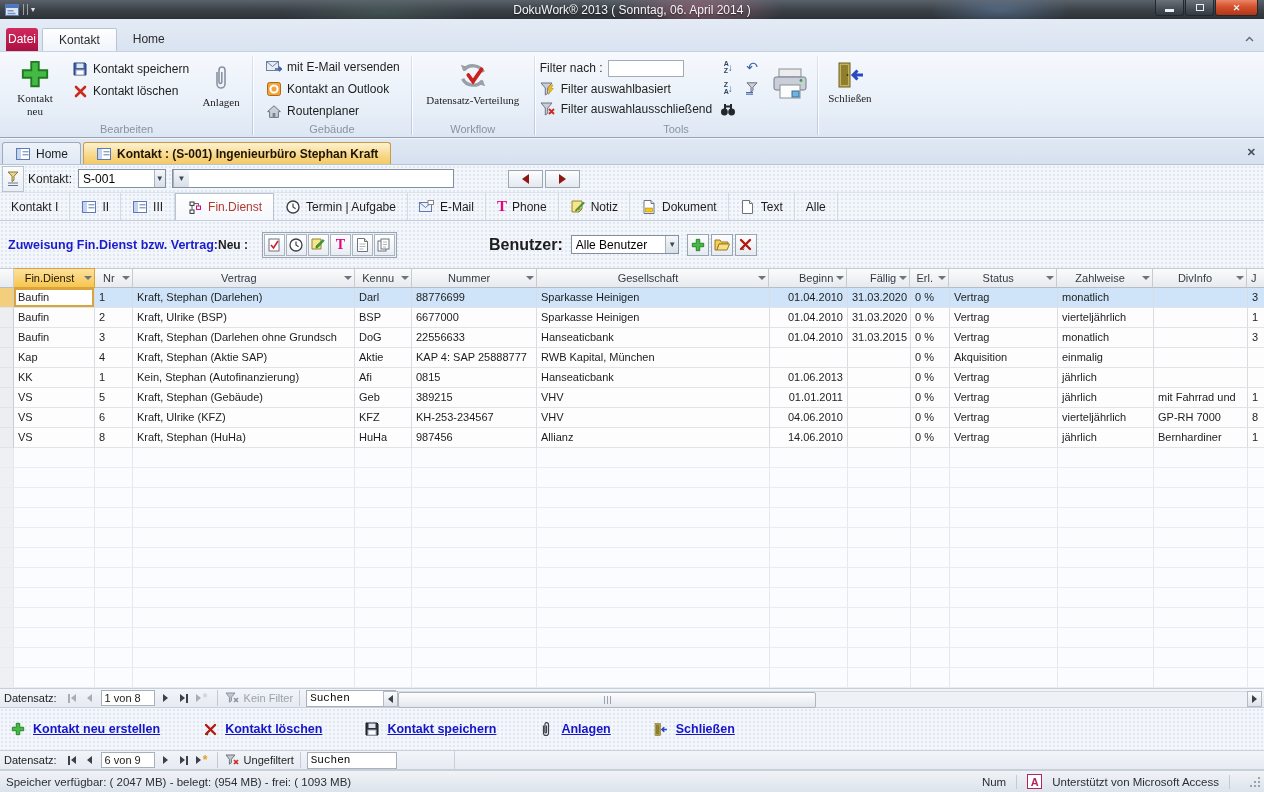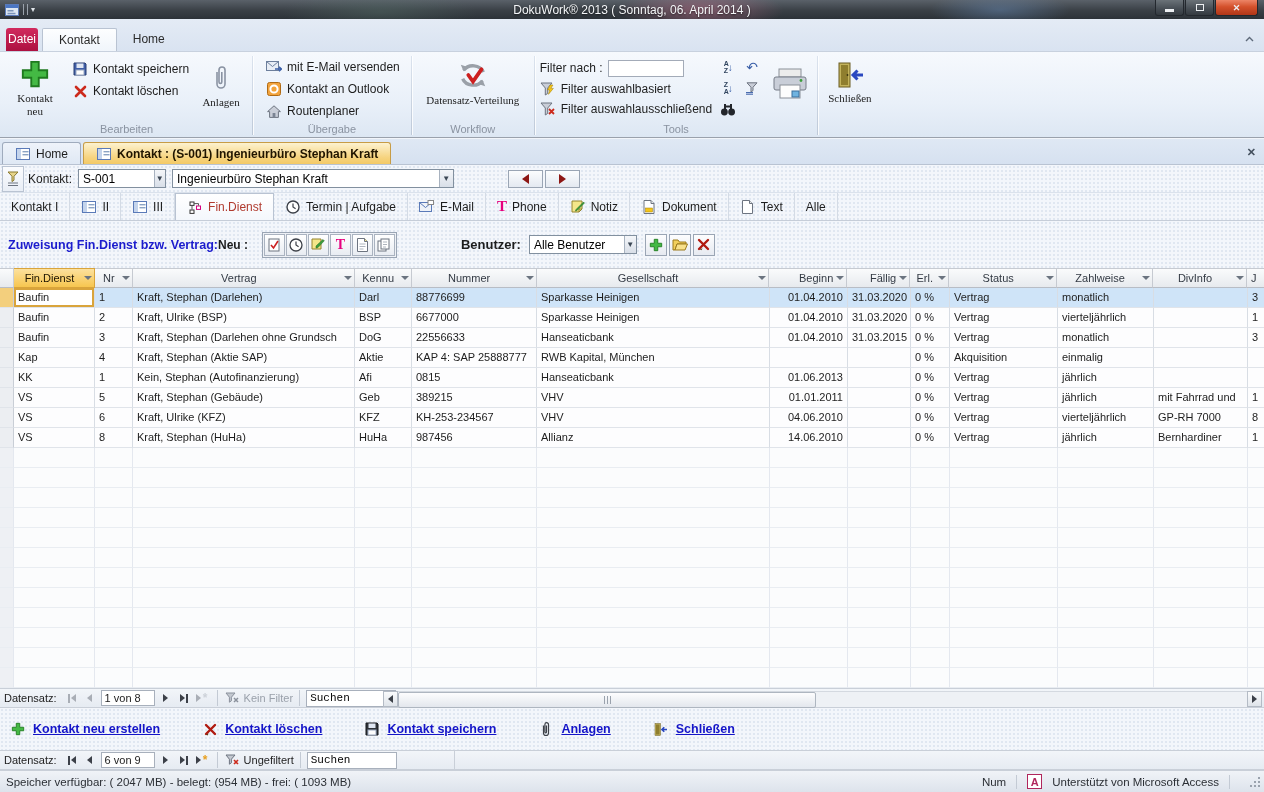--- a/index.html
+++ b/index.html
@@ -84,21 +84,21 @@
   .vtabs { position:absolute; top:193px; left:0; right:0; height:28px; display:flex; align-items:stretch; border-bottom:1px solid #c6cdd8; background-color:#f3f6fb; }
   .vtab { display:flex; align-items:center; gap:5px; padding:0 11px; font-size:12px; border-right:1px solid #d4dbe5; }
   .vtab.active { color:#b03a2e; background:linear-gradient(#ffffff,#f4f7fc); border:1px solid #b9c3d2; border-bottom:none; }
 
   
   .assignbar { position:absolute; top:221px; left:0; right:0; height:47px; display:flex; align-items:center; }
   .caption { color:#1c1ccd; font-weight:bold; font-size:12.5px; margin-left:8px; }
   .neulbl { font-size:12px; font-weight:bold; }
   .btngroup { display:flex; margin-left:14px; border:1px solid #9aa5b4; background:#eef1f6; padding:1px; gap:1px; }
   .tinybtn { width:21px; height:22px; background:linear-gradient(#ffffff,#e8ecf2); border:1px solid #aab3c0; display:flex; align-items:center; justify-content:center; }
-  .benutzerlbl { font-size:13px; font-weight:bold; margin-left:64px;text-align:right; }
+  .benutzerlbl { font-size:16px; font-weight:bold; margin-left:92px;text-align:right; }
   .assign-right { display:flex; gap:2px; margin-left:8px; align-items:center; }
   .sqbtn { width:22px; height:22px; border:1px solid #9aa5b4; background:linear-gradient(#fdfdfe,#e6eaf1); display:flex; align-items:center; justify-content:center; }
 
   
   .grid { position:absolute; top:268px; left:0; width:1264px; }
   .thead { display:flex; }
   .th { position:relative; height:20px; font-size:11px; color:#333a44; padding:3px 13px 0 4px; text-align:center;
     background:linear-gradient(#fafbfc,#e7eaee); border-right:1px solid #c6cad1; border-top:1px solid #c6cad1; border-bottom:1px solid #b8bdc5; white-space:nowrap; overflow:hidden; }
   .th.sorted { background:linear-gradient(#fce19e,#f7c64f); border-color:#d9a43b; color:#1d1400; }
   .th .dd { position:absolute; right:2px; top:7px; width:0; height:0; border:4px solid transparent; border-top:4px solid #6b7480; }
@@ -271,21 +271,21 @@
             <span class="ico16">
                 <svg width="14" height="13" viewBox="0 0 14 13">
                   <path d="M7 0.8 L13.4 6.6 H11.4 V12.4 H2.6 V6.6 H0.6 Z" fill="#c9ced8" stroke="#6d7480"></path>
                   <rect x="5.6" y="8" width="2.8" height="4.4" fill="#7b8494"></rect>
                 </svg>
               </span>
             <span>Routenplaner</span>
           </div>
         </div>
       </div>
-      <div class="glabel">Übergabe</div>
+      <div class="glabel">Gebäude</div>
     </div>
     <div class="gsep"></div>
 
     <div class="rgroup" style="min-width:120px">
       <div class="gbody" style="justify-content:center;width:100%">
         <div class="bigbtn">
           <span>
               <svg width="34" height="32" viewBox="0 0 36 34">
                 <path d="M29 14 A12 11 0 0 0 8 12" fill="none" stroke="#9aa0a8" stroke-width="3.6"></path>
                 <path d="M5 6 L8 13 L14 9 Z" fill="#9aa0a8"></path>
@@ -431,21 +431,20 @@
           <path d="M2 1 h10 l-4 4.2 v4 l-2 1.4 v-5.4 z" fill="#e7d48a" stroke="#8a7a30"></path>
           <path d="M2 12 h10 M2 14.5 h10" stroke="#6d7480" stroke-width="1.2"></path>
         </svg>
     </div>
     <label>Kontakt:</label>
     <div class="combo" style="width:88px">
       <input value="S-001" style="">
       <div class="drop">▼</div>
     </div>
     <div class="combo" style="width:282px;margin-left:6px">
-      <input value="Ingenieurbüro Stephan Kraft" style="">
       <div class="drop">▼</div>
     </div>
     <div class="navpair">
       <div class="navarrow">
           <span class="tri-red-l"></span>
         </div>
       <div class="navarrow">
           <span class="tri-red-r"></span>
         </div>
     </div>

